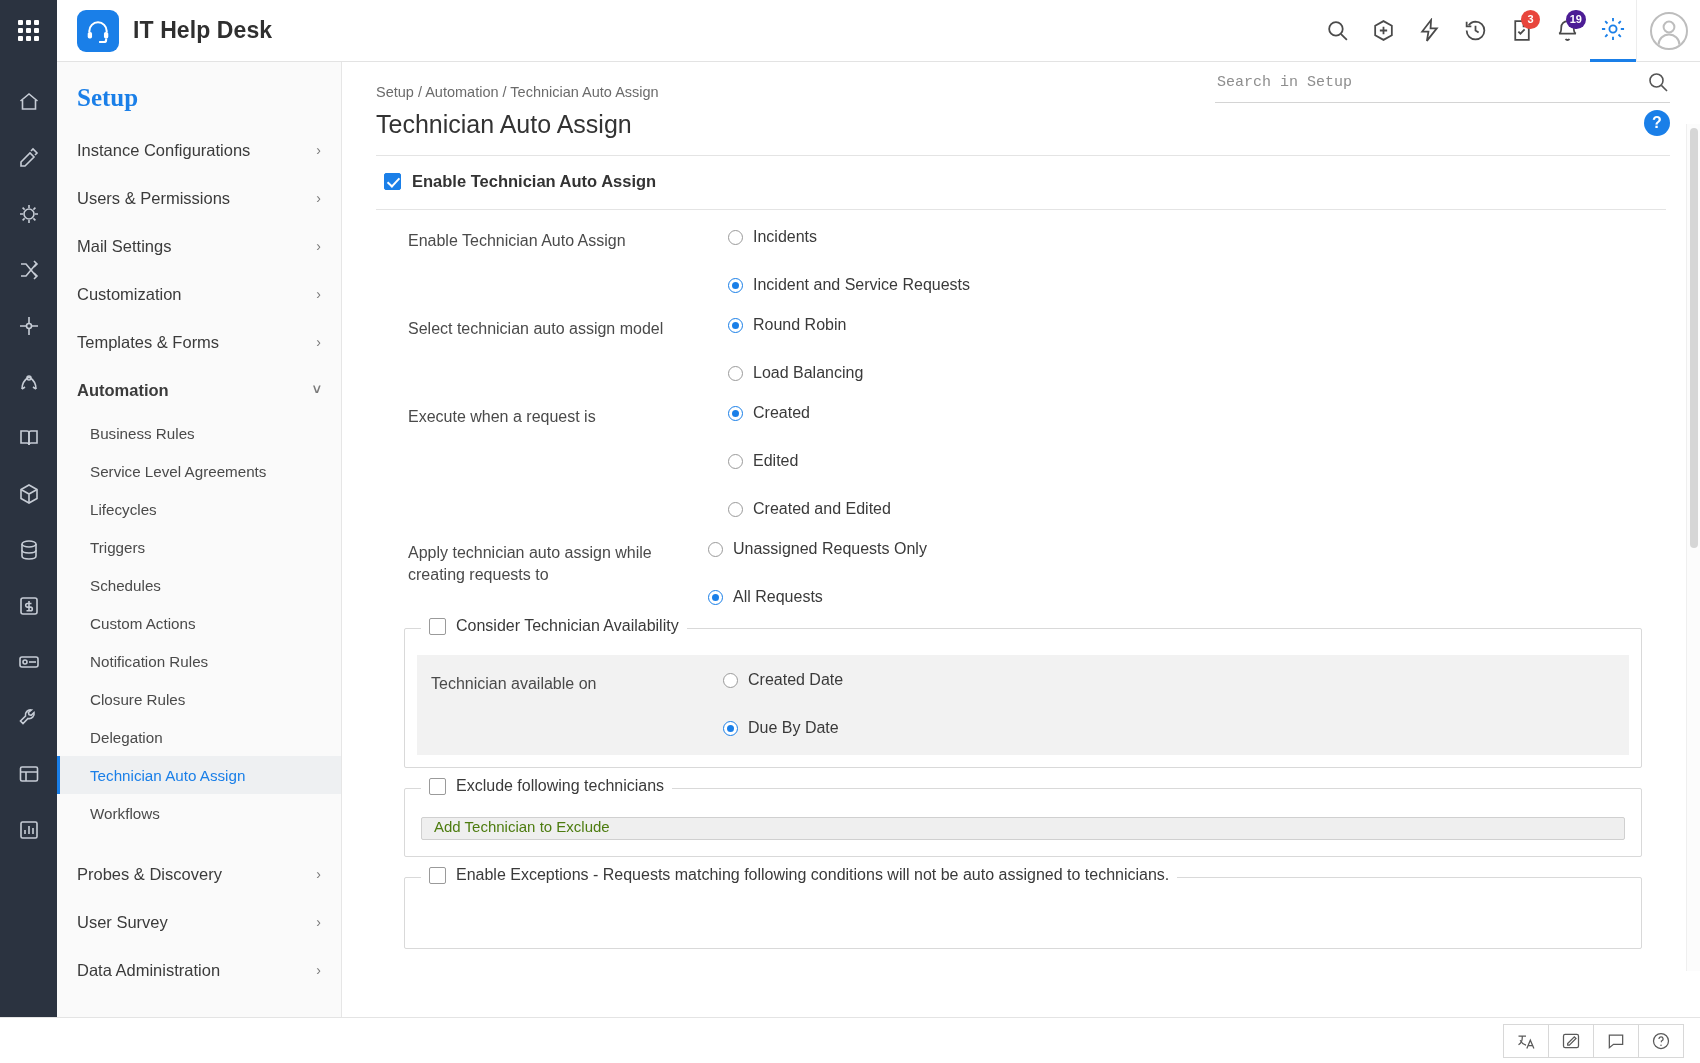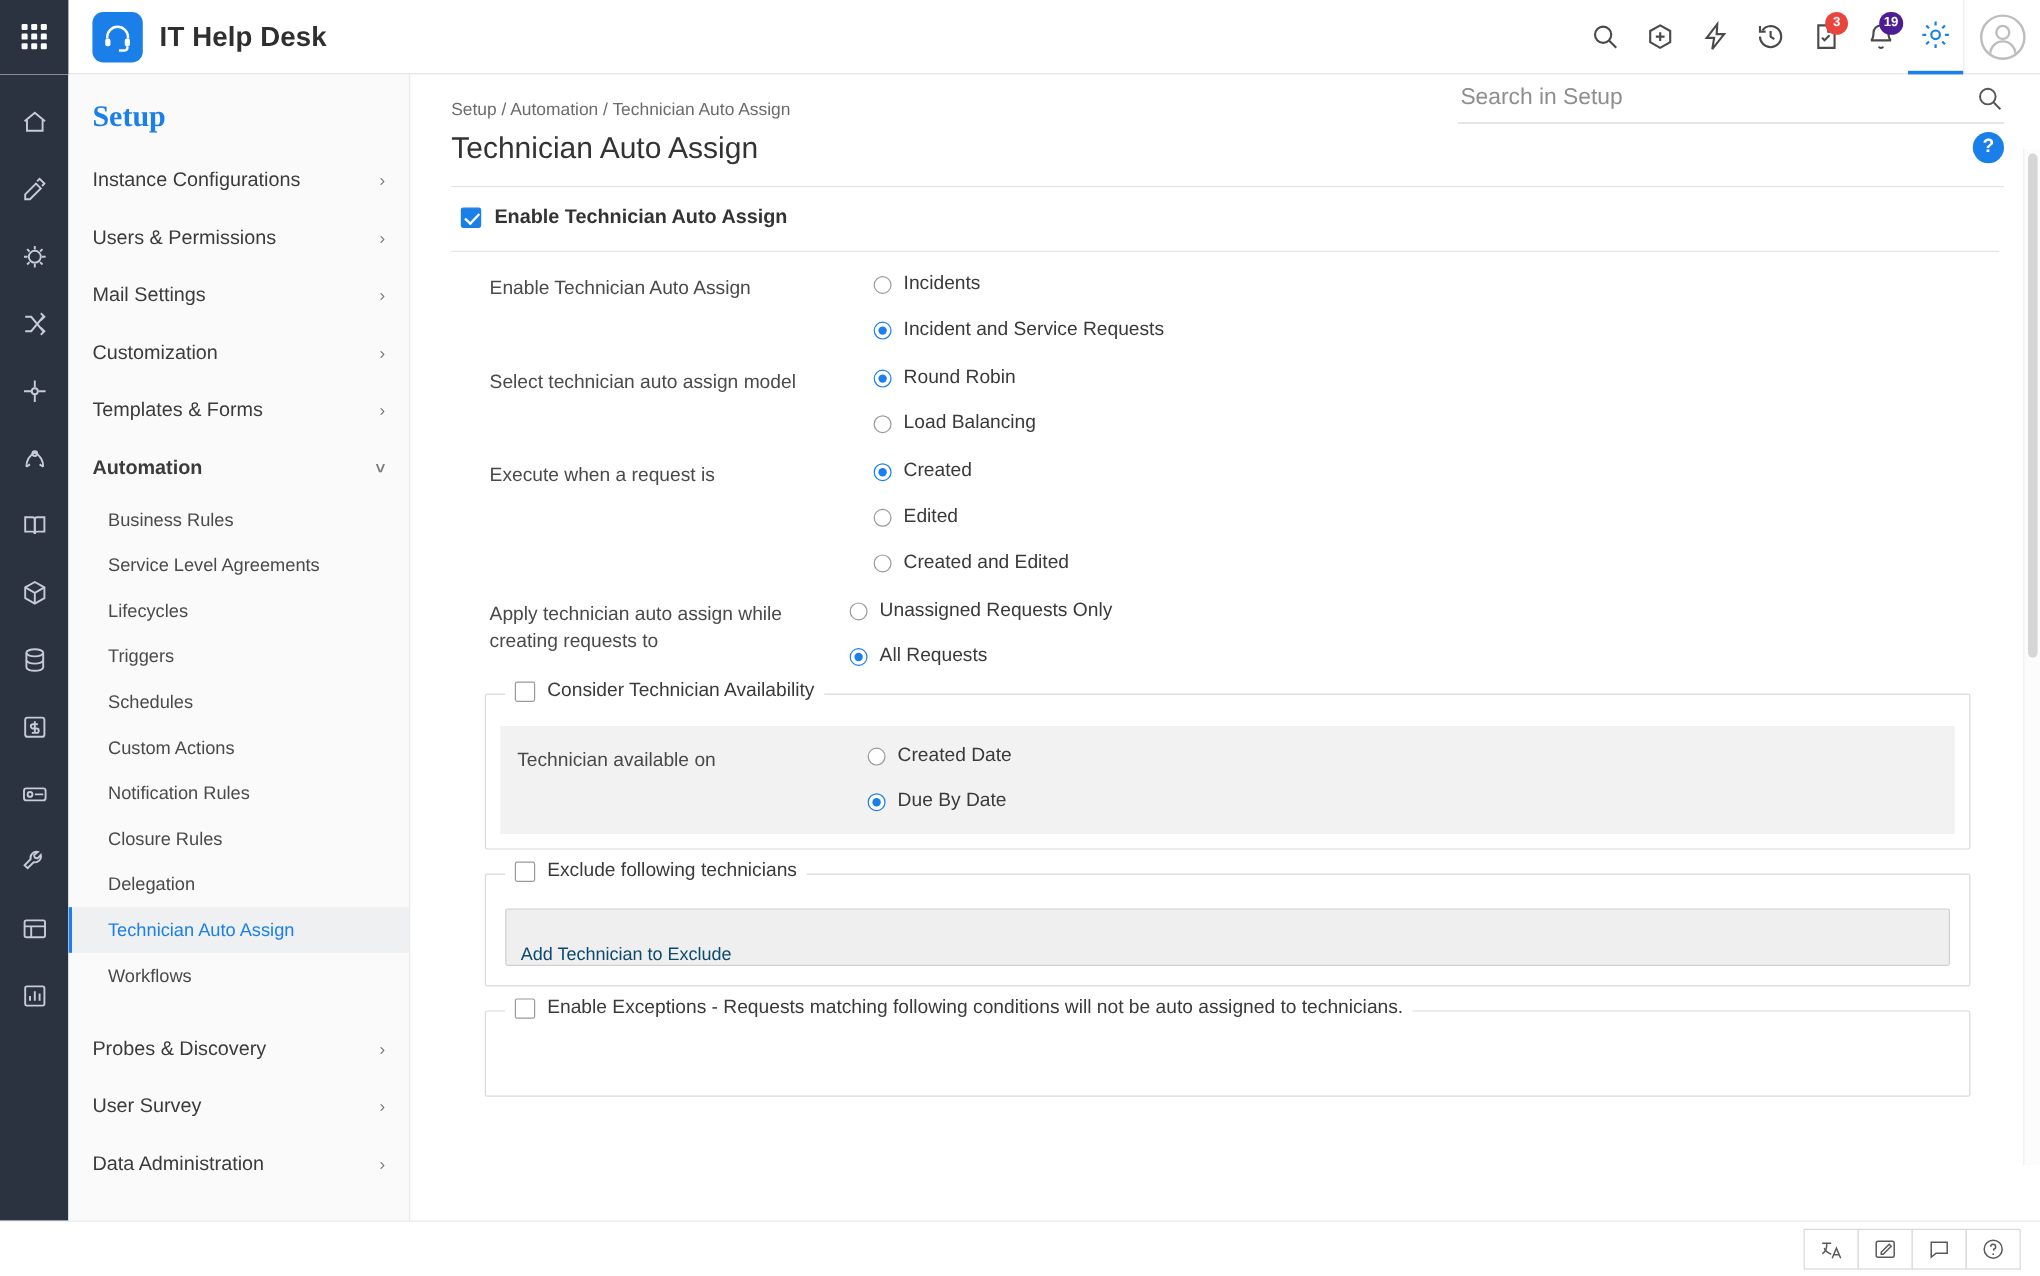--- a/index.html
+++ b/index.html
@@ -225,25 +225,25 @@
     top: 8px; right: 30px;
     width: 455px;
     display: flex;
     align-items: center;
     border-bottom: 1px solid #d4d4d4;
     padding-bottom: 8px;
   }
   .search-setup input {
     border: none;
     outline: none;
-    font-size: 19px;
+    font-size: 15px;
     color: #b91c1c;
     width: 100%;
     background: transparent;
-    font-family: Liberation Sans, sans-serif;
+    font-family: Liberation Mono, monospace;
   }
   .search-setup input::placeholder { color: #8e8e8e; }
 
   .enable-row {
     display: flex;
     align-items: center;
     gap: 11px;
     padding: 16px 0 18px 8px;
     border-bottom: 1px solid #e4e4e4;
     margin-right: 4px;
@@ -309,21 +309,21 @@
     margin-bottom: 22px;
   }
   .field-label {
     width: 320px;
     flex: none;
     font-size: 16px;
     color: #4a4a4a;
     line-height: 1.4;
     padding-top: 2px;
   }
-  .opt-list { display: flex; flex-direction: column; gap: 20px; }
+  .opt-list { display: flex; flex-direction: column; gap: 30px; }
   .opt {
     display: flex;
     align-items: center;
     gap: 10px;
     font-size: 16px;
     color: #3a3a3a;
     cursor: pointer;
   }
 
   
@@ -351,26 +351,26 @@
     padding: 16px 0 18px 0;
     display: flex;
     align-items: flex-start;
   }
   .fset-inner .field-label { width: 306px; padding-left: 14px; }
   .exclude-input {
     margin: 28px 16px 4px 16px;
     background: #efefef;
     border: 1px solid #d0d0d0;
     border-radius: 2px;
-    height: 48px;
-    display: flex;
-    align-items: flex-end;
+    height: 23px;
+    display: flex;
+    align-items: flex-start;
     padding: 0 12px;
     font-size: 15px;
-    color: #0c4a6e;
+    color: #4d7c0f;
   }
   .fset.exceptions { min-height: 72px; }
   .fset.exceptions .pad { height: 44px; }
 
   
   .footer {
     height: 46px;
     border-top: 1px solid #e4e4e4;
     background: #fff;
     display: flex;

